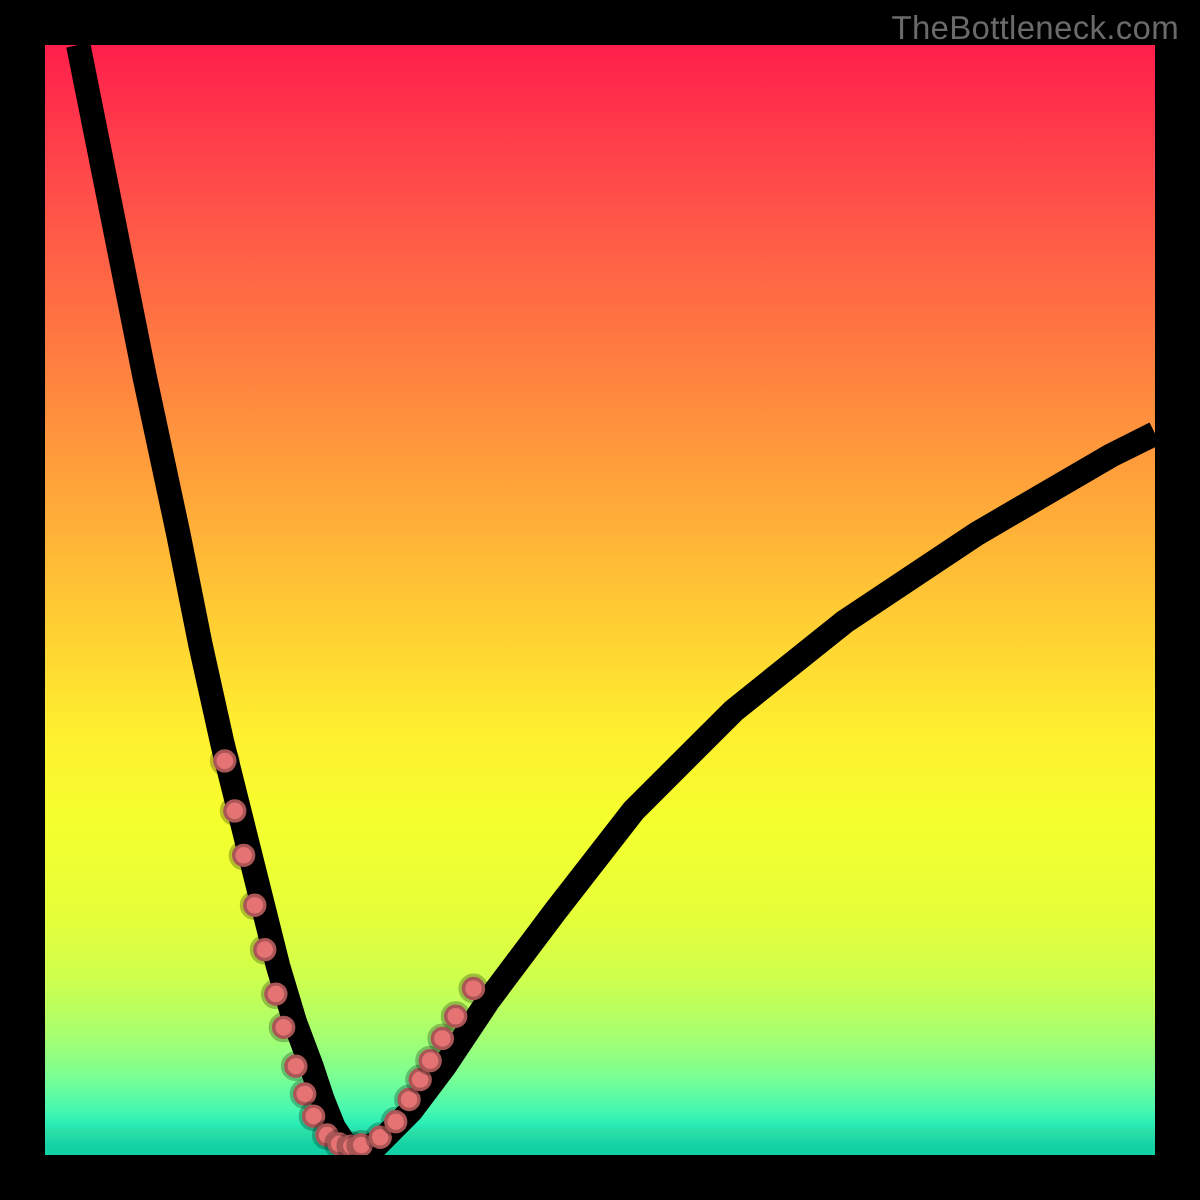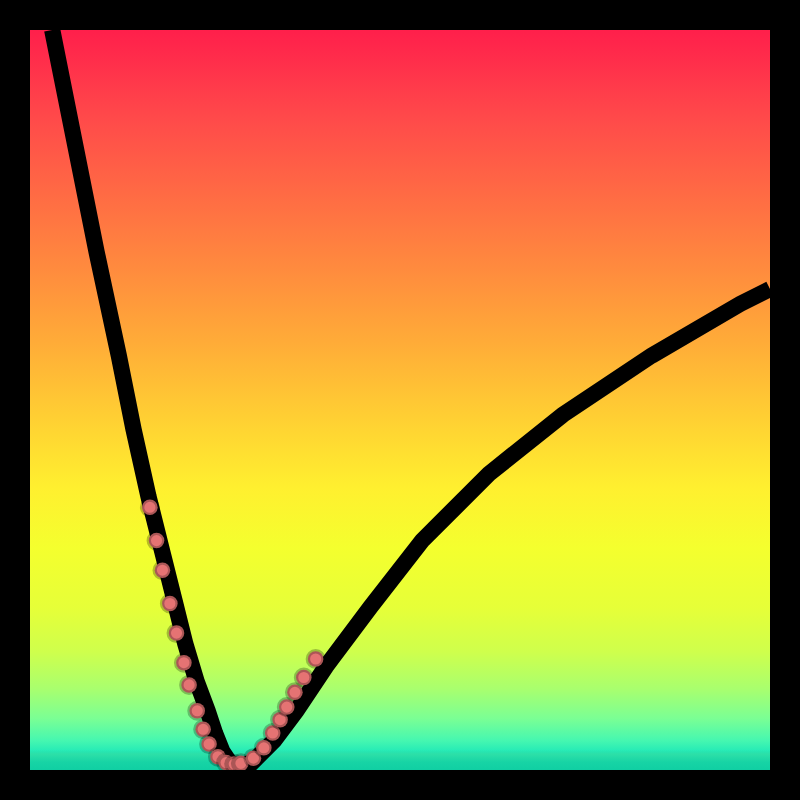--- a/index.html
+++ b/index.html
@@ -82,20 +82,21 @@
     fill: #e57373;
     stroke: rgba(0,0,0,0.25);
     stroke-width: 0.6;
   }
 </style>
 </head>
 <body>
 
 <div class="frame">
 
+  <div class="watermark">TheBottleneck.com</div>
 
   <div class="plot-area">
     <div class="green-band"></div>
 
     <svg class="curve" viewBox="0 0 100 100" preserveAspectRatio="none">
       <path id="curve-path" class="curve-path" d="M3.00 0.00 L6.00 15.00 L9.00 30.00 L12.00 44.00 L14.00 54.00 L16.00 63.00 L18.00 71.00 L19.50 77.00 L21.00 83.00 L22.50 88.00 L24.00 92.00 L25.00 95.00 L26.00 97.50 L27.00 99.00 L28.00 99.50 L30.00 99.00 L33.00 96.00 L36.00 92.00 L40.00 86.00 L46.00 78.00 L53.00 69.00 L62.00 60.00 L72.00 52.00 L84.00 44.00 L96.00 37.00 L100.00 35.00"></path>
       <g id="dots-group">
           <circle cx="16.20" cy="64.50" r="1.05" class="dot"></circle>
           <circle cx="17.10" cy="69.00" r="1.05" class="dot"></circle>
           <circle cx="17.90" cy="73.00" r="1.05" class="dot"></circle>

